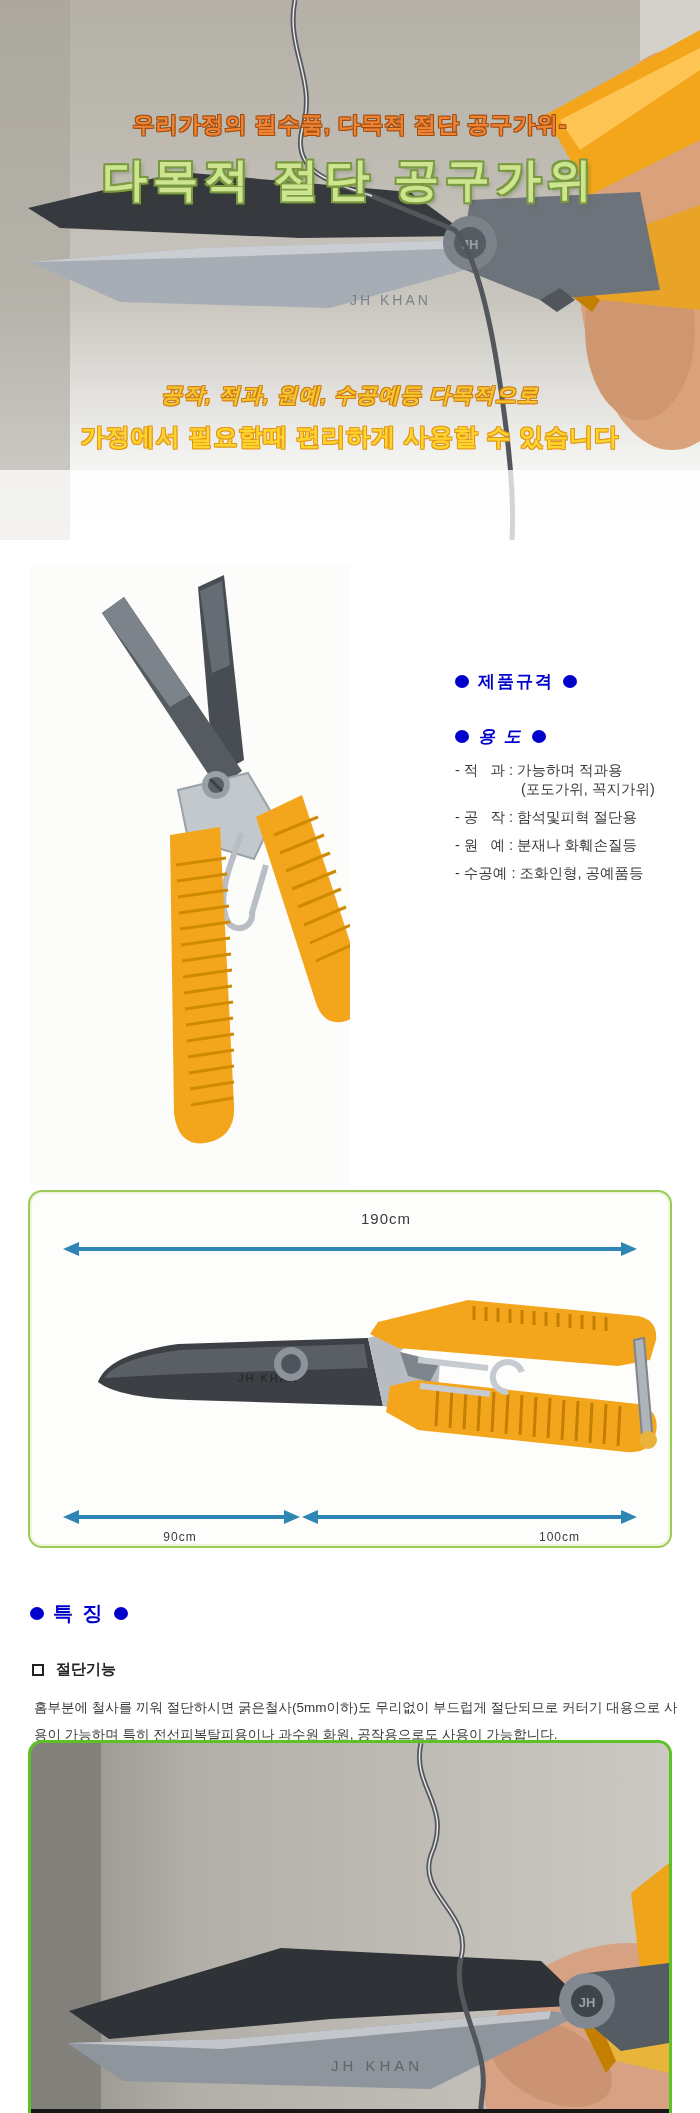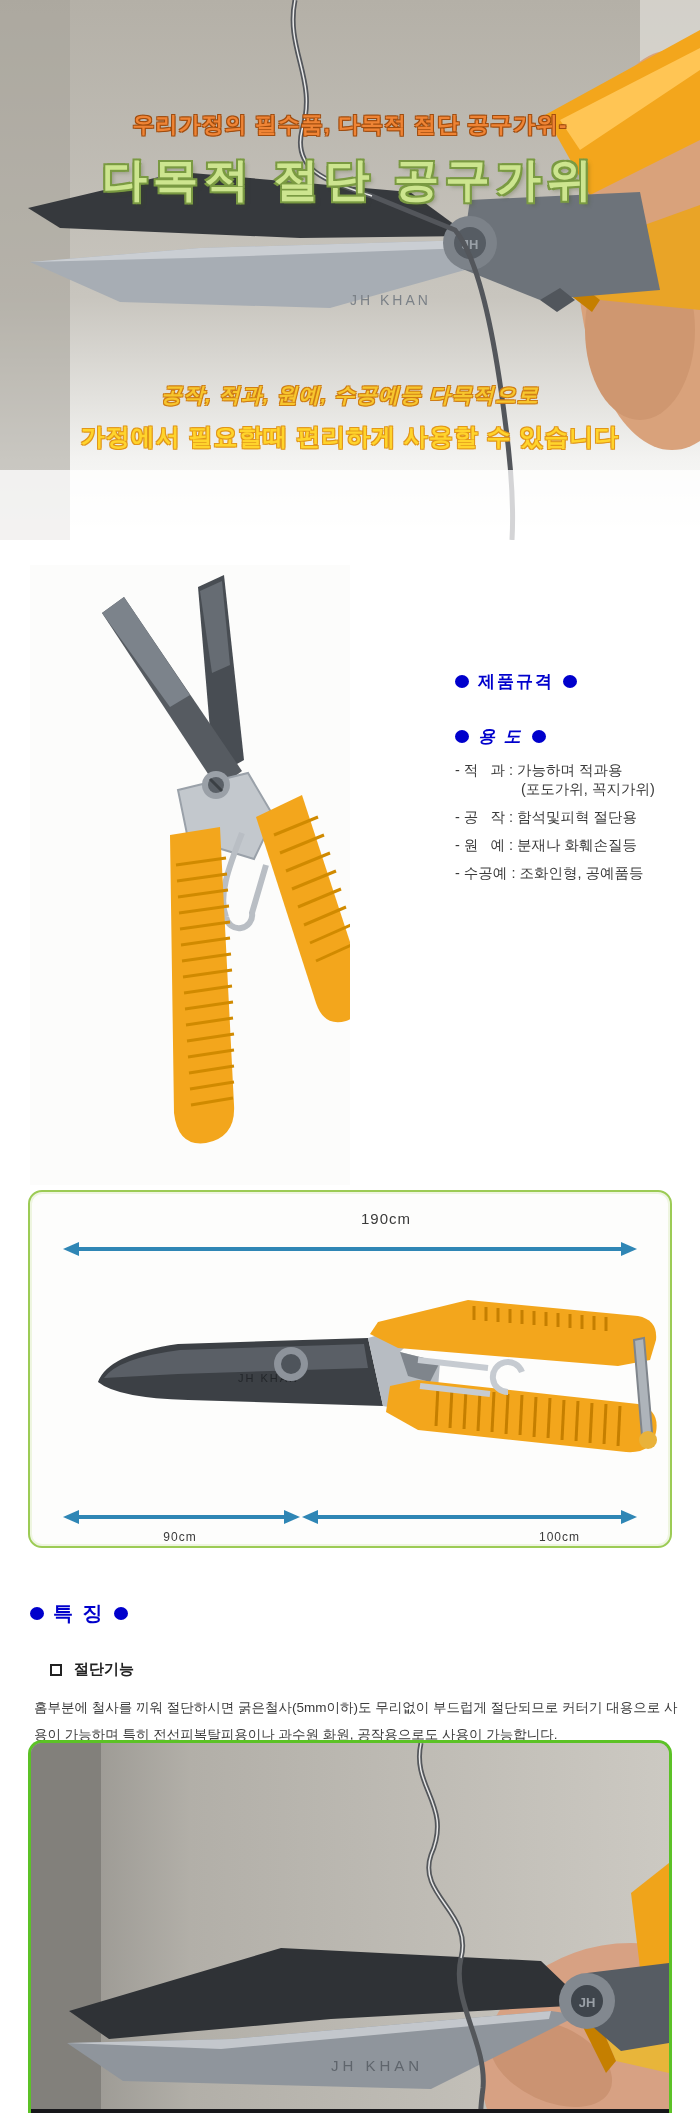--- a/index.html
+++ b/index.html
@@ -45,21 +45,21 @@
   .arrow-right{top:316px;left:272px;width:335px;}
   .dim-bottom-label{position:absolute;top:338px;font-size:12px;color:#3a3a3a;letter-spacing:1px;}
   .dim-left-label{left:60px;width:180px;text-align:center;}
   .dim-right-label{left:330px;width:220px;text-align:right;}
   .diagram-photo{position:absolute;left:8px;top:72px;width:624px;height:228px;}
   
   .features{position:relative;width:700px;height:192px;background:#fff;}
   .features-heading{position:absolute;left:30px;top:52px;}
   .features-heading .blue-heading{font-size:20px;}
   .features-sub{position:absolute;left:32px;top:112px;display:flex;align-items:center;gap:12px;
-    font-size:15px;font-weight:bold;color:#222;margin-left:18px;}
+    font-size:15px;font-weight:bold;color:#222;}
   .square-bullet{width:8px;height:8px;border:2px solid #222;background:#fff;flex:0 0 auto;}
   .features-body{position:absolute;left:34px;top:146px;width:648px;
     font-size:13.5px;line-height:27px;color:#3a3a3a;}
   
   .bottom-photo{position:relative;margin:0 28px;width:638px;height:373px;
     border:3px solid var(--photo-border-green);border-bottom:none;border-radius:14px 14px 0 0;
     overflow:hidden;background:#b2afa8;}
   .bottom-photo svg{display:block;}
 </style>
 </head>

